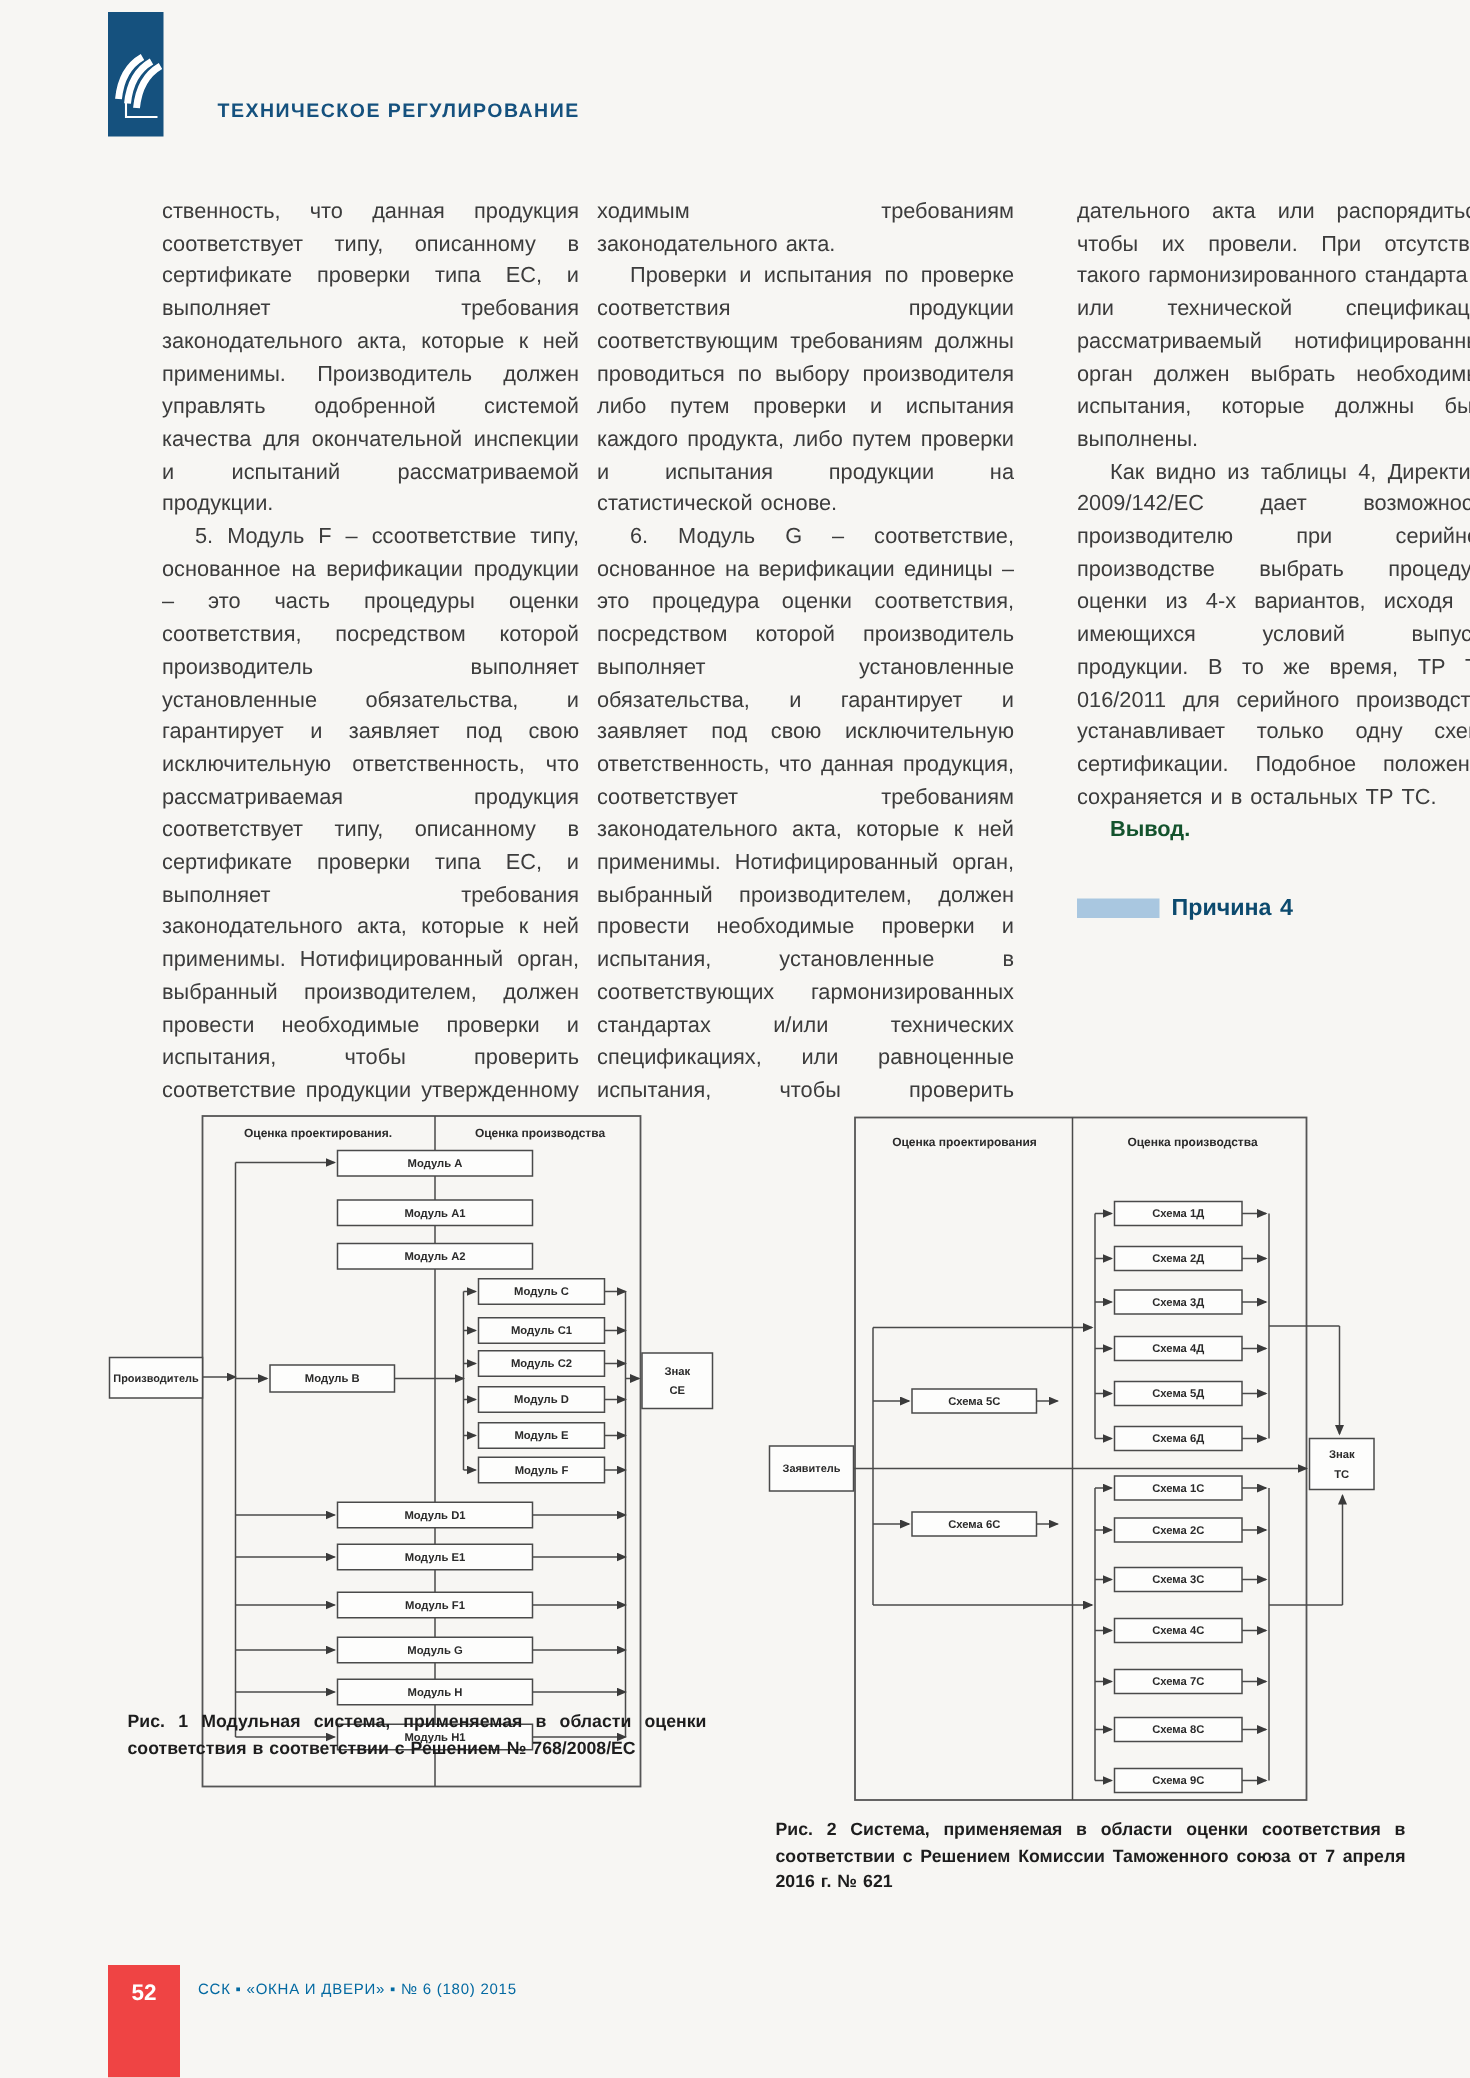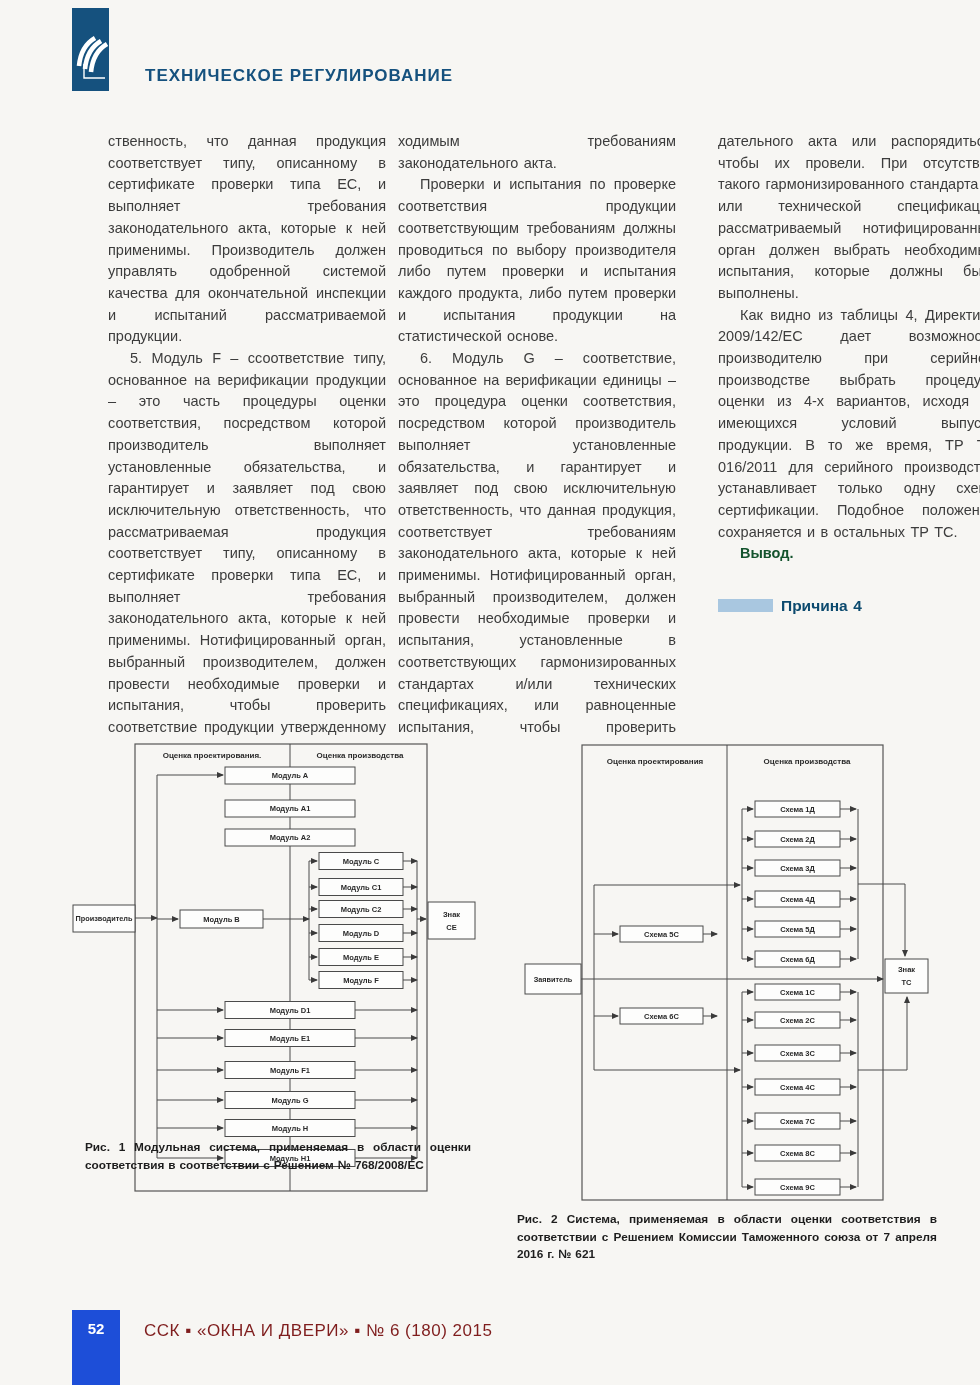--- a/index.html
+++ b/index.html
@@ -6,21 +6,21 @@
   body{
     width:980px;height:1385px;position:relative;overflow:hidden;
     background:#f7f6f3;
     font-family:"Liberation Sans", sans-serif;
     color:#3a3a3a;
   }
   .abs{position:absolute;}
   
   .logo{left:72px;top:8px;width:37px;height:83px;background:#15517e;}
   .page-title{
-    left:145px;top:66px;font-size:17px;font-weight:bold;
+    left:145px;top:66px;font-size:13px;font-weight:bold;
     letter-spacing:1px;color:#15517e;
   }
   
   .col{
     top:131px;width:278px;height:606px;overflow:hidden;
     font-size:14.5px;line-height:21.7px;text-align:justify;
     word-spacing:0.09em;color:#3c3c3c;margin-left:36px;
   }
   .col-1{left:72px;} .col-2{left:362px;} .col-3{left:682px;}
   .col p{margin:0;}
@@ -35,26 +35,26 @@
   .fig{background:transparent;}
   .fig svg{display:block;width:100%;height:100%;}
   .fig-caption{
     font-weight:bold;font-size:11.8px;line-height:1.5;color:#1d1d1d;
     text-align:justify;word-spacing:0.06em;
   }
   .cap-1{left:85px;top:1139px;width:386px;}
   .cap-2{left:517px;top:1211px;width:420px;}
   
   .page-num-box{
-    left:72px;top:1310px;width:48px;height:75px;background:#1d4ed8;
+    left:72px;top:1310px;width:48px;height:75px;background:#ef4444;
     color:#fff;font-weight:bold;font-size:15px;text-align:center;
   }
   .page-num-box span{display:block;margin-top:10px;}
   .journal-line{
-    left:144px;top:1321px;font-size:17px;color:#7f1d1d;letter-spacing:0.5px;
+    left:132px;top:1321px;font-size:10px;color:#0369a1;letter-spacing:0.5px;
   }
 </style>
 </head>
 <body>
 
 <div class="abs logo">
   <svg viewBox="0 0 37 83" width="37" height="83">
     <path d="M7,58 Q9,38 23,30" fill="none" stroke="#ffffff" stroke-width="4.6"></path>
     <path d="M13,61 Q15,41 29,33" fill="none" stroke="#ffffff" stroke-width="4.6"></path>
     <path d="M19,64 Q21,44 35,36" fill="none" stroke="#ffffff" stroke-width="4.6"></path>
@@ -161,21 +161,21 @@
       <line x1="293" y1="298" x2="355" y2="298" stroke="#4a4a4a" stroke-width="1" marker-end="url(#arr1)"></line>
       <line x1="293" y1="330" x2="355" y2="330" stroke="#4a4a4a" stroke-width="1" marker-end="url(#arr1)"></line>
       <line x1="293" y1="360" x2="355" y2="360" stroke="#4a4a4a" stroke-width="1" marker-end="url(#arr1)"></line>
       <line x1="293" y1="388" x2="355" y2="388" stroke="#4a4a4a" stroke-width="1" marker-end="url(#arr1)"></line>
       <line x1="293" y1="418" x2="355" y2="418" stroke="#4a4a4a" stroke-width="1" marker-end="url(#arr1)"></line>
       <line x1="355" y1="121" x2="355" y2="418" stroke="#4a4a4a" stroke-width="1"></line>
       <line x1="355" y1="179" x2="364" y2="179" stroke="#4a4a4a" stroke-width="1" marker-end="url(#arr1)"></line>
     </svg>
 </div>
 
-<div class="abs fig" style="left:520px;top:740px;width:440px;height:465px;">
+<div class="abs fig" style="left:508px;top:740px;width:440px;height:465px;">
   <svg id="fig2" viewBox="0 0 440 465">
       <defs>
         <marker id="arr2" markerWidth="7" markerHeight="7" refX="6" refY="3" orient="auto">
           <path d="M0,0 L7,3 L0,6 Z" fill="#3a3a3a"></path>
         </marker>
       </defs>
       <rect x="62" y="5" width="301" height="455" fill="none" stroke="#555" stroke-width="1.2"></rect>
       <line x1="207" y1="5" x2="207" y2="460" stroke="#4a4a4a" stroke-width="1"></line>
       <text x="135" y="24" text-anchor="middle" font-size="8" font-weight="bold" fill="#2a2a2a" font-family="&quot;Liberation Sans&quot;, sans-serif">Оценка проектирования</text>
       <text x="287" y="24" text-anchor="middle" font-size="8" font-weight="bold" fill="#2a2a2a" font-family="&quot;Liberation Sans&quot;, sans-serif">Оценка производства</text>

